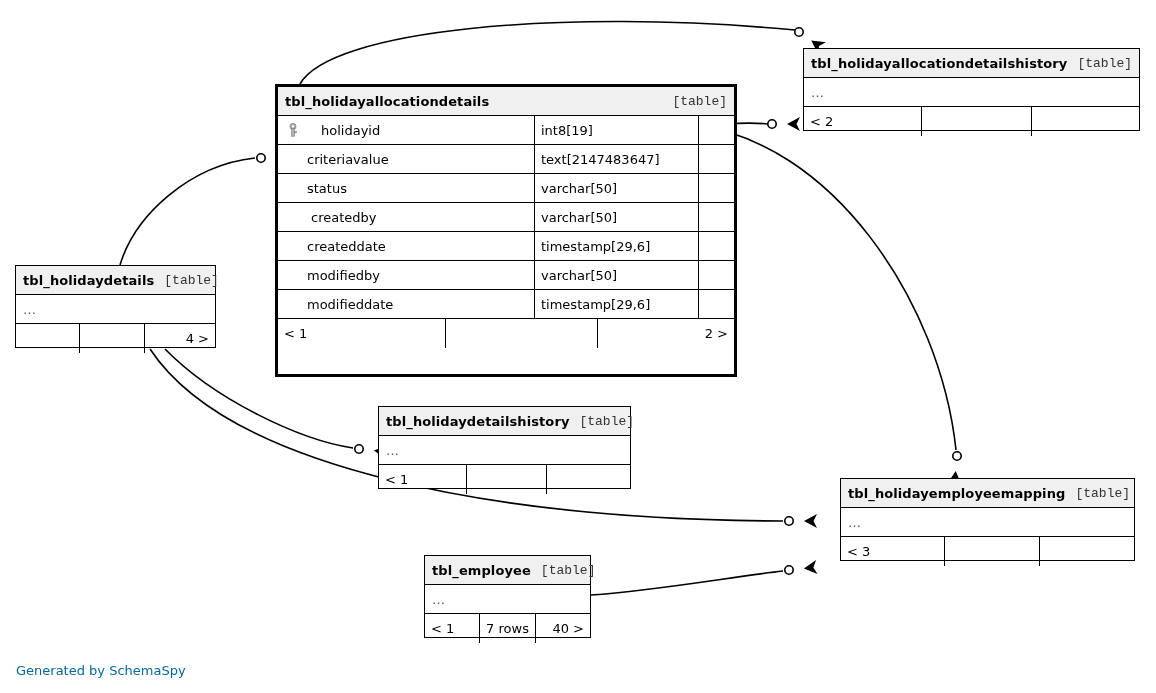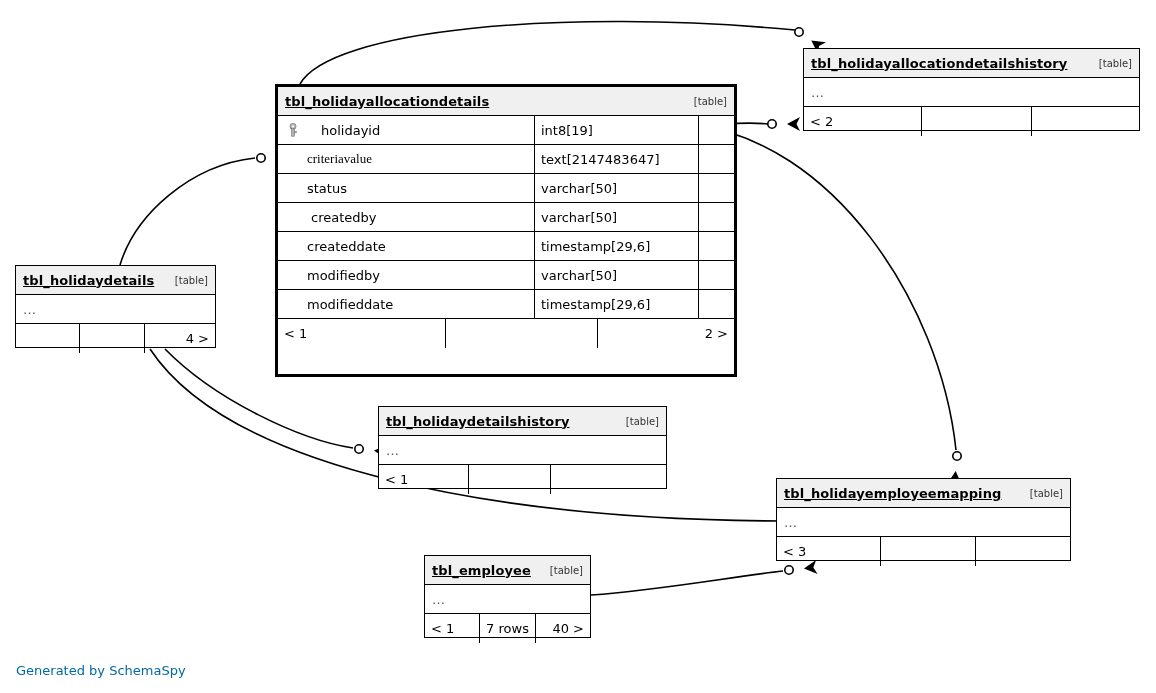--- a/index.html
+++ b/index.html
@@ -46,27 +46,27 @@
     justify-content: space-between;
     padding: 0 7px;
     height: 29px;
   }
   .tbl-name {
     font-weight: bold;
     font-size: 13px;
     color: #000000;
     letter-spacing: 0.1px;
     white-space: nowrap;
-    text-decoration: underline;
   }
   .tbl-tag {
-    font-size: 10px;
+    font-size: 13px;
     color: #333333;
     white-space: nowrap;
     padding-left: 10px;
+    font-family: Liberation Mono, monospace;
   }
   .col-row {
     display: flex;
     height: 29px;
     border-bottom: 1px solid #000000;
     box-sizing: border-box;
   }
   .col-row:last-child {
     border-bottom: none;
   }
@@ -202,21 +202,21 @@
                 <circle cx="7" cy="3.4" r="1.1" fill="#ffffff"></circle>
                 <rect x="5.6" y="5.6" width="2.8" height="7.6" fill="#b0b0b0" stroke="#777" stroke-width="0.6"></rect>
                 <rect x="8.4" y="8.4" width="2.2" height="1.5" fill="#b0b0b0" stroke="#777" stroke-width="0.5"></rect>
               </svg></span>
             <span>holidayid</span>
           </div>
           <div class="col-type" style="width: 164px;">int8[19]</div>
           <div class="col-pad"></div>
         </div>
         <div class="col-row">
-          <div class="col-name" style="width: 257px; font-family: Liberation Serif, serif;">
+          <div class="col-name" style="width: 257px;">
             <span class="key-slot"></span>
             <span>criteriavalue</span>
           </div>
           <div class="col-type" style="width: 164px;">text[2147483647]</div>
           <div class="col-pad"></div>
         </div>
         <div class="col-row">
           <div class="col-name" style="width: 257px;">
             <span class="key-slot"></span>
             <span>status</span>
@@ -279,33 +279,33 @@
           <span class="tbl-name">tbl_holidaydetails</span>
           <span class="tbl-tag">[table]</span>
         </div>
         <div class="ellipsis-row">…</div>
         <div class="footer-row">
           <div class="footer-cell fc-left" style="width: 64px;"></div>
           <div class="footer-cell fc-center" style="width: 65px;"></div>
           <div class="footer-cell fc-right" style="width: 70px;">4 &gt;</div>
         </div>
       </div>
-      <div class="table-box" style="left: 378px; top: 406px; width: 289px; height: 83px;">
+      <div class="table-box" style="left: 378px; top: 406px; width: 253px; height: 83px;">
         <div class="tbl-header">
           <span class="tbl-name">tbl_holidaydetailshistory</span>
           <span class="tbl-tag">[table]</span>
         </div>
         <div class="ellipsis-row">…</div>
         <div class="footer-row">
           <div class="footer-cell fc-left" style="width: 90px;">&lt; 1</div>
           <div class="footer-cell fc-center" style="width: 82px;"></div>
           <div class="footer-cell fc-right" style="width: 85px;"></div>
         </div>
       </div>
-      <div class="table-box" style="left: 776px; top: 478px; width: 295px; height: 83px;">
+      <div class="table-box" style="left: 840px; top: 478px; width: 295px; height: 83px;">
         <div class="tbl-header">
           <span class="tbl-name">tbl_holidayemployeemapping</span>
           <span class="tbl-tag">[table]</span>
         </div>
         <div class="ellipsis-row">…</div>
         <div class="footer-row">
           <div class="footer-cell fc-left" style="width: 104px;">&lt; 3</div>
           <div class="footer-cell fc-center" style="width: 95px;"></div>
           <div class="footer-cell fc-right" style="width: 94px;"></div>
         </div>

